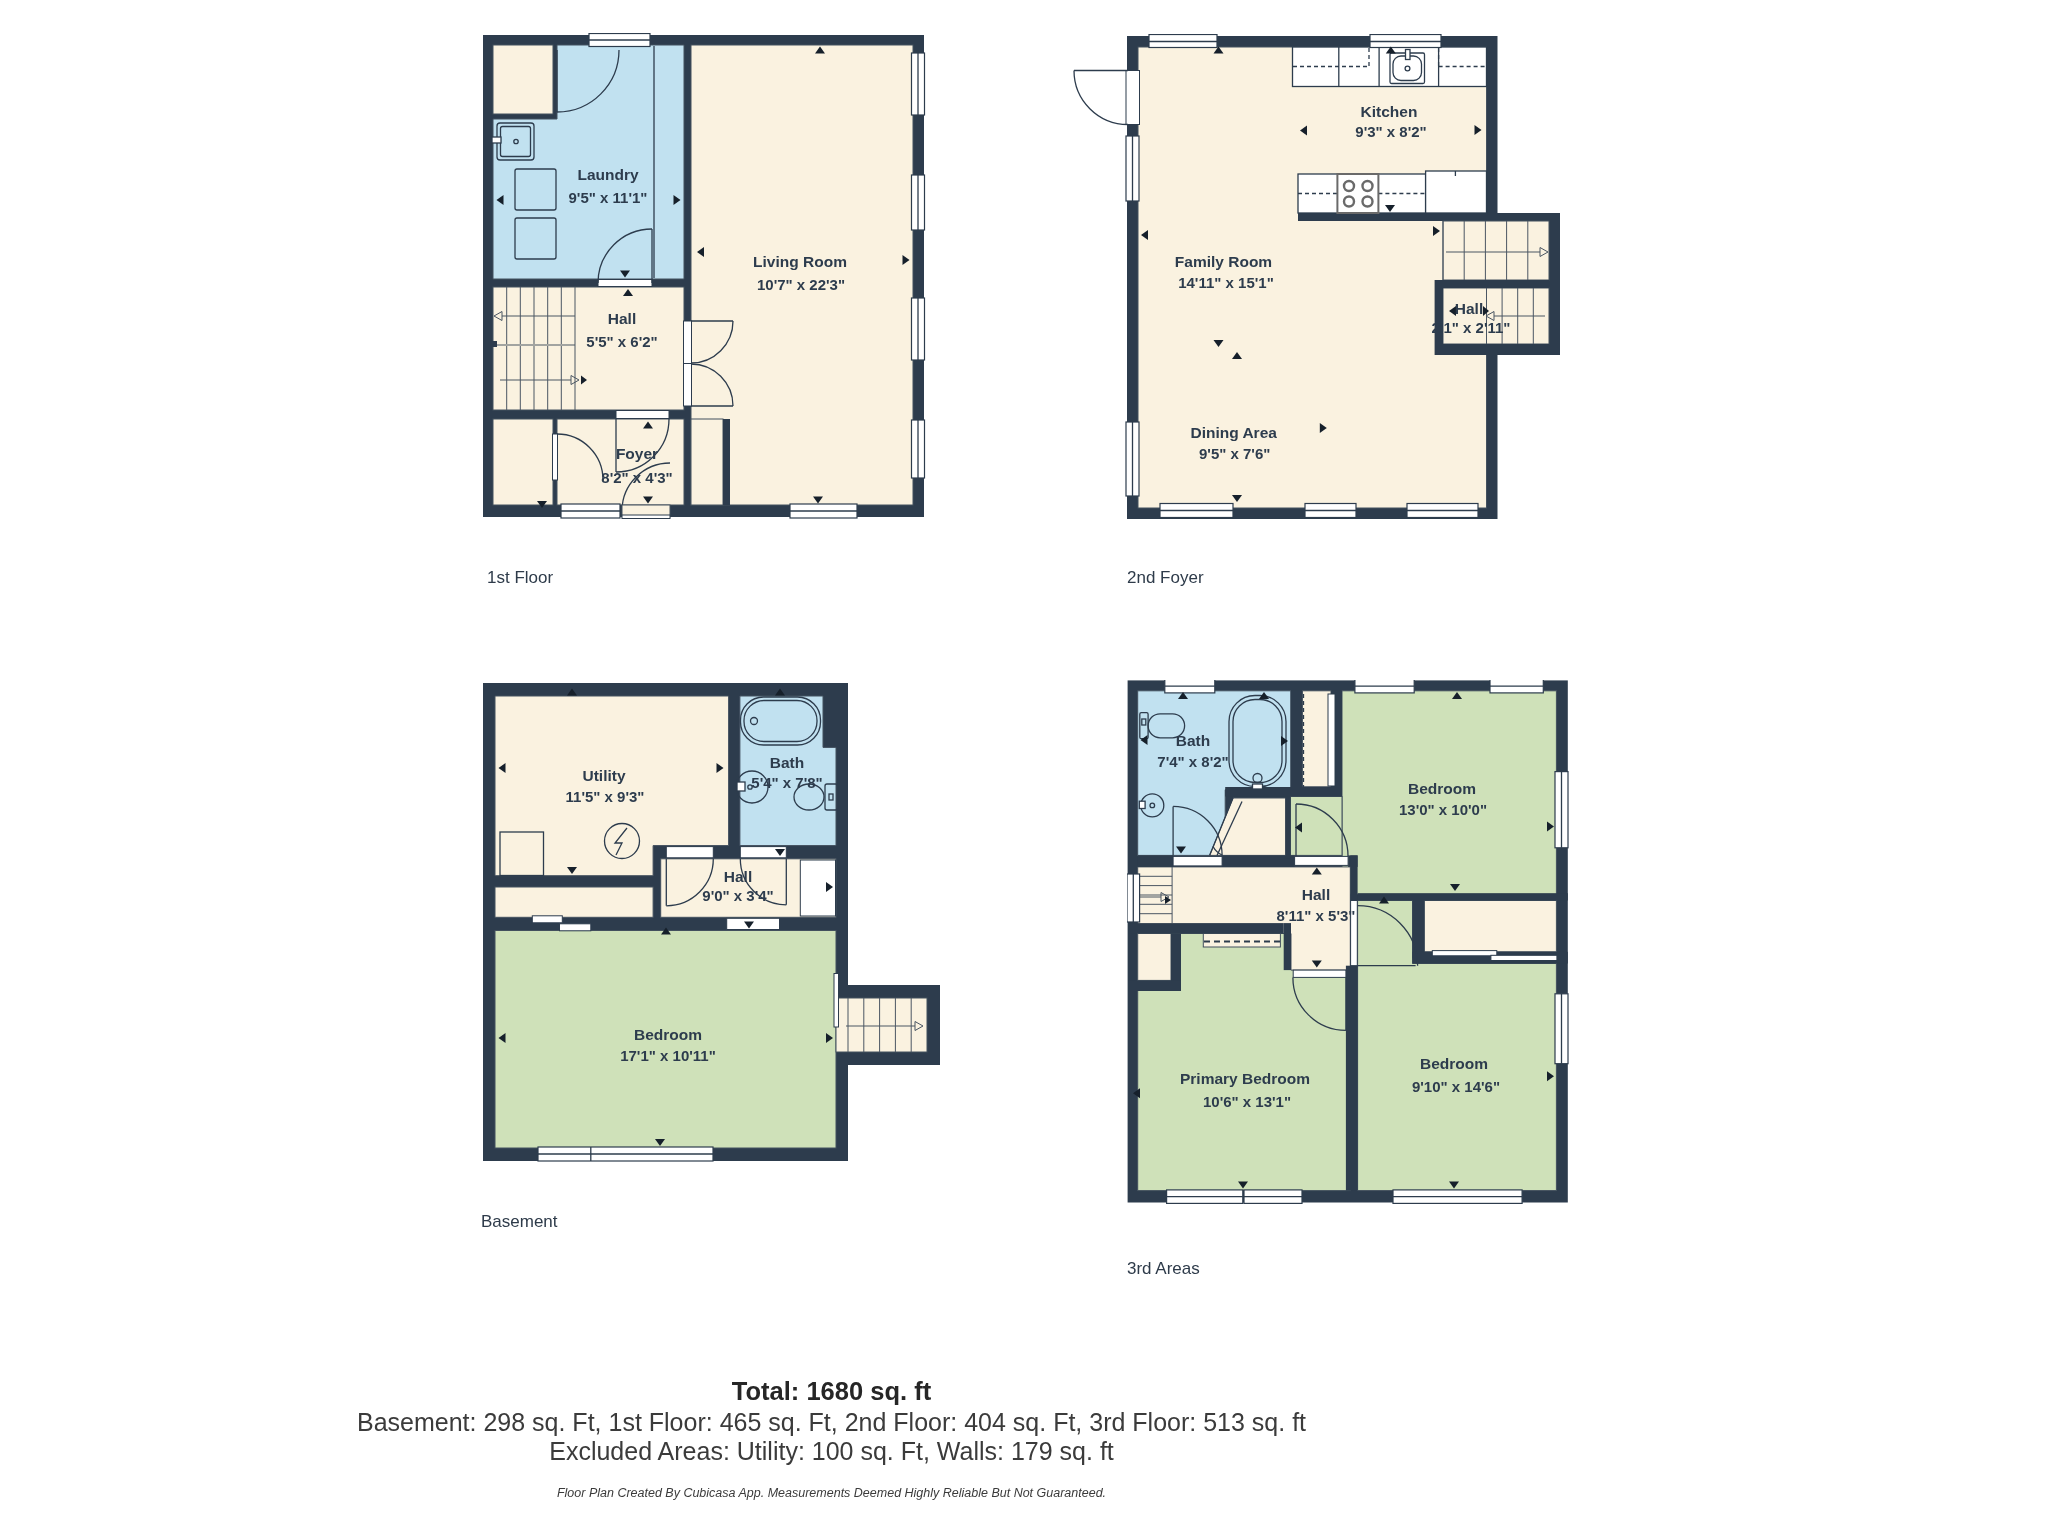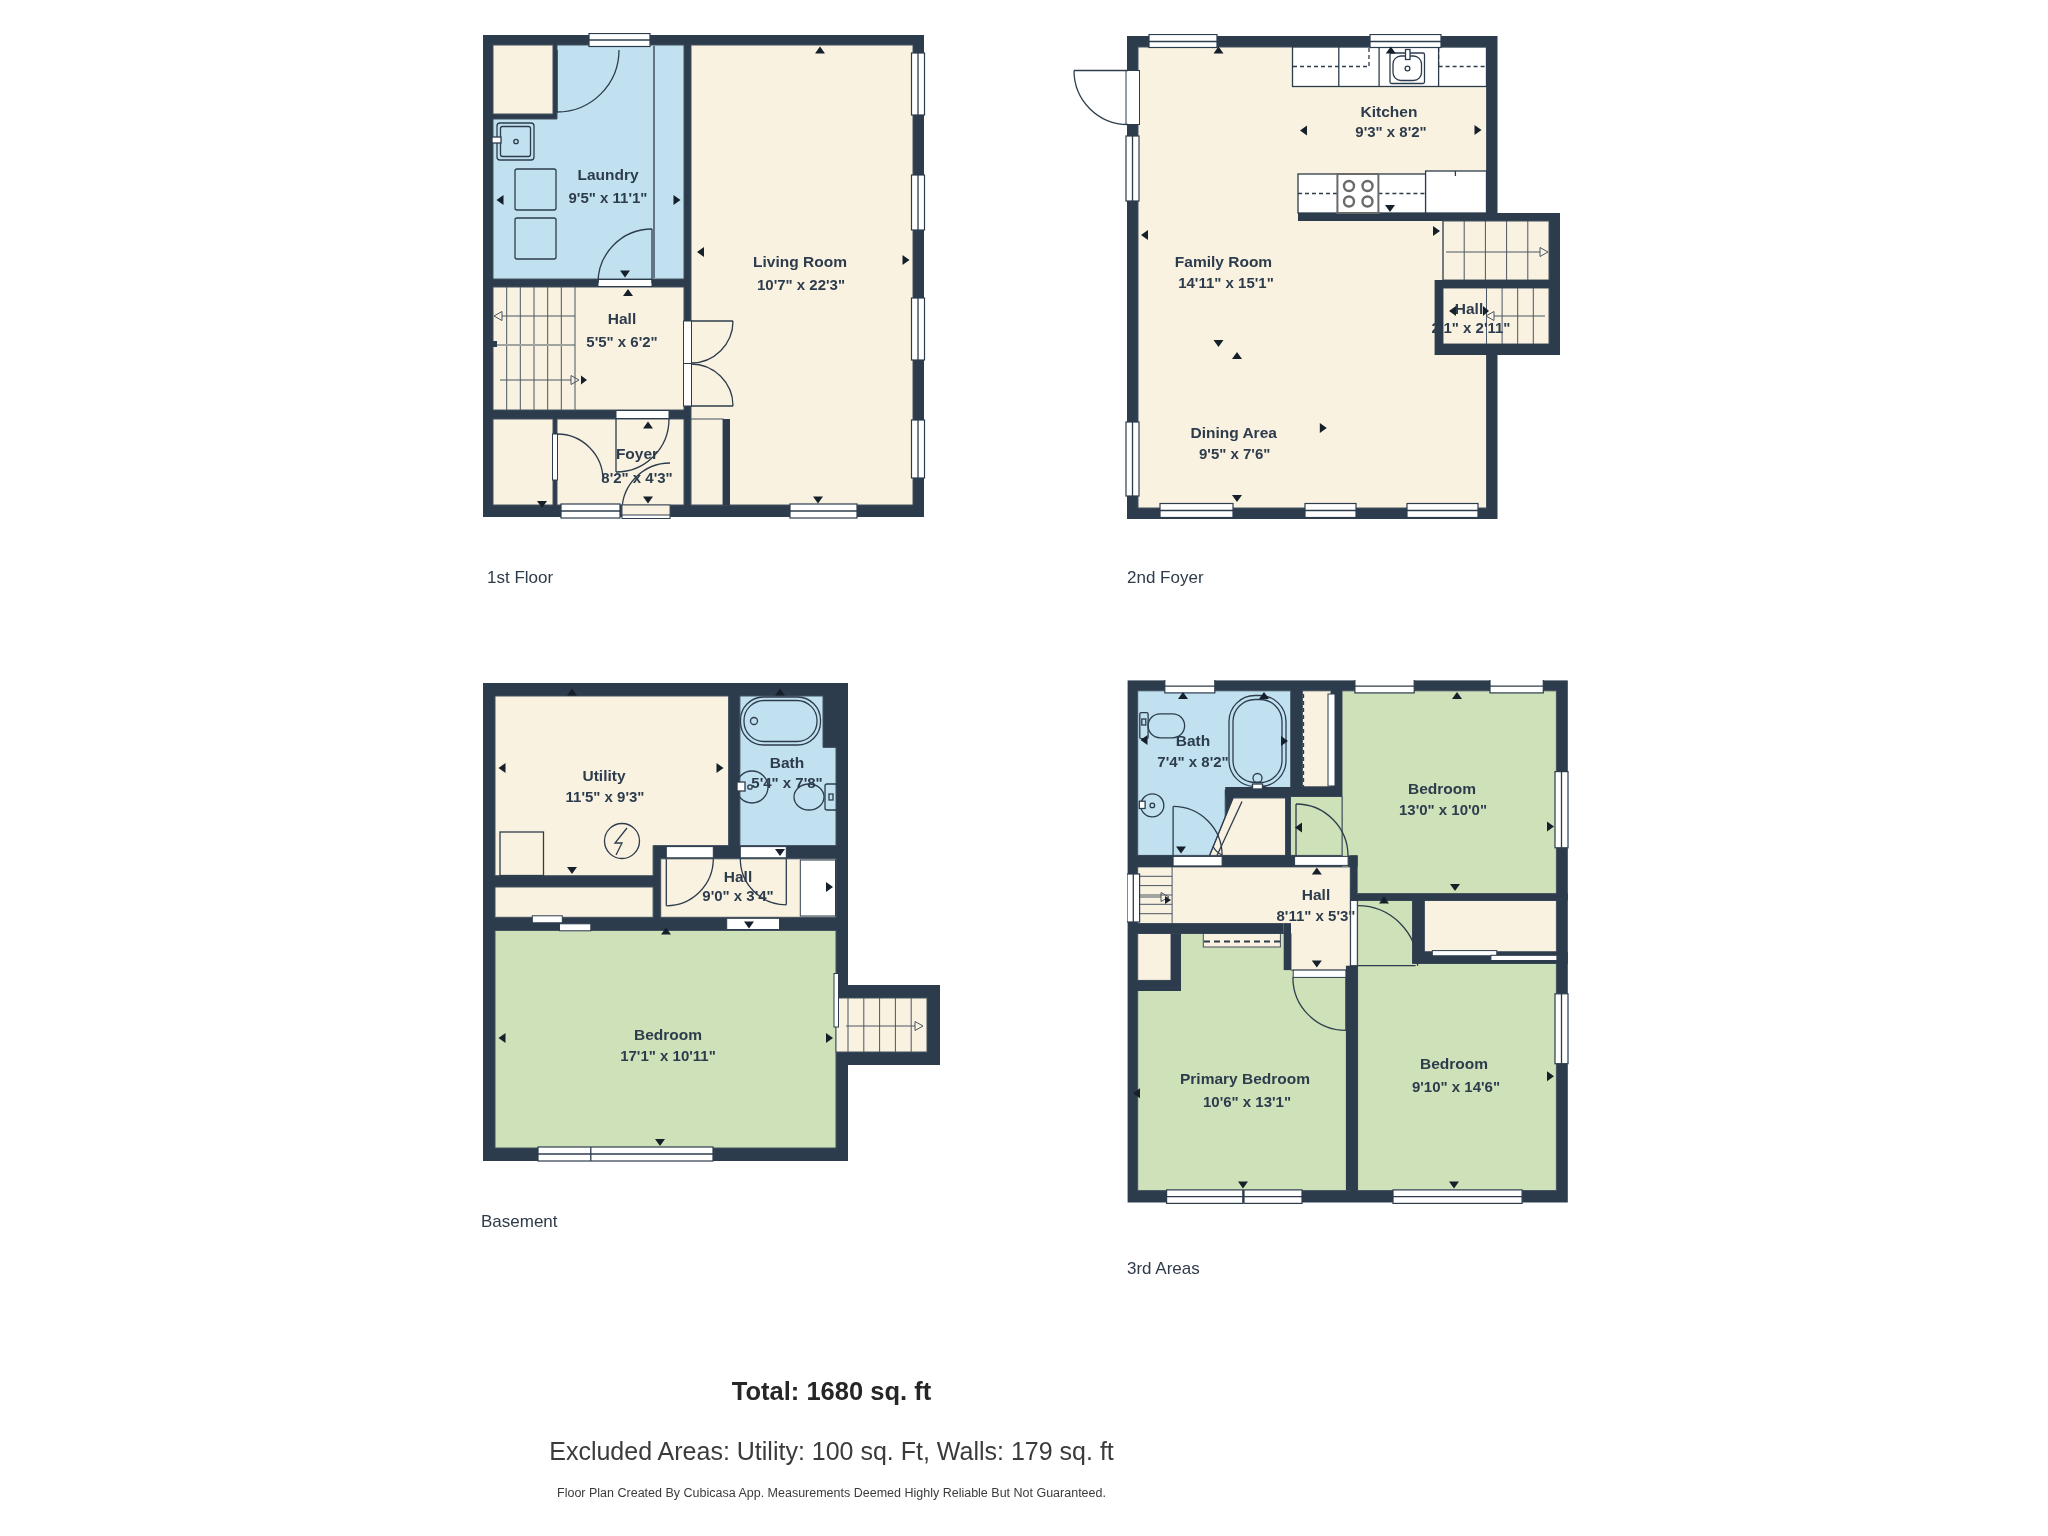--- a/index.html
+++ b/index.html
@@ -667,16 +667,17 @@
 
 <div class="flab" style="left:487px;top:568px">1st Floor</div>
 
 <div class="flab" style="left:1127px;top:568px">2nd Foyer</div>
 
 <div class="flab" style="left:481px;top:1212px">Basement</div>
 
 <div class="flab" style="left:1127px;top:1259px">3rd Areas</div>
 
 <div class="totals" style="top:1377px;font-size:25.5px;font-weight:bold;color:#262626;">Total: 1680 sq. ft</div>
+<div class="totals" id="l2" style="top:1408px;font-size:25px;">Basement: 298 sq. Ft, 1st Floor: 465 sq. Ft, 2nd Floor: 404 sq. Ft, 3rd Floor: 513 sq. ft</div>
 <div class="totals" id="l3" style="top:1437px;font-size:25px;">Excluded Areas: Utility: 100 sq. Ft, Walls: 179 sq. ft</div>
-<div class="totals" id="l4" style="top:1486px;font-size:12.5px;">Floor Plan Created By Cubicasa App. Measurements Deemed Highly Reliable But Not Guaranteed.</div>
+<div class="totals" id="l4" style="top:1486px;font-size:12.5px;font-style:italic;">Floor Plan Created By Cubicasa App. Measurements Deemed Highly Reliable But Not Guaranteed.</div>
 
 </div>
 
 </body></html>

